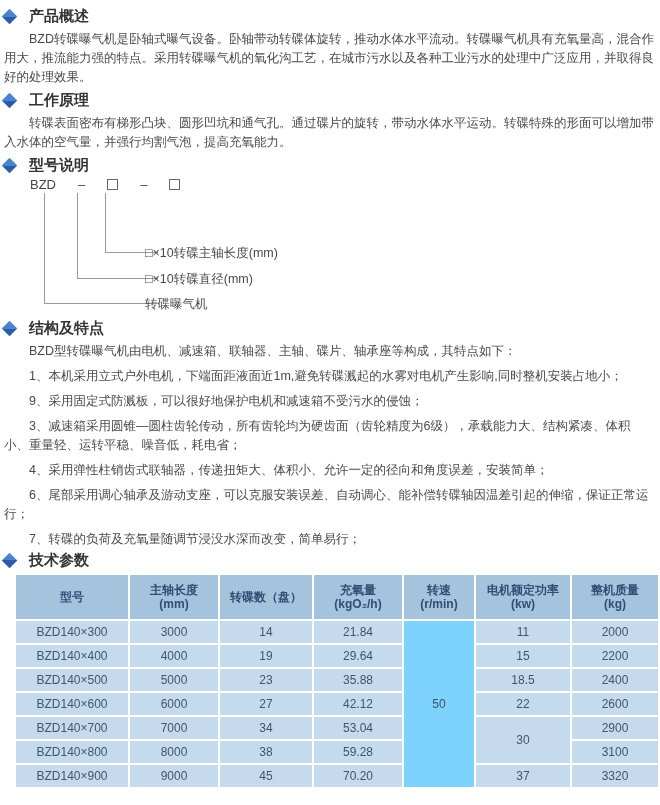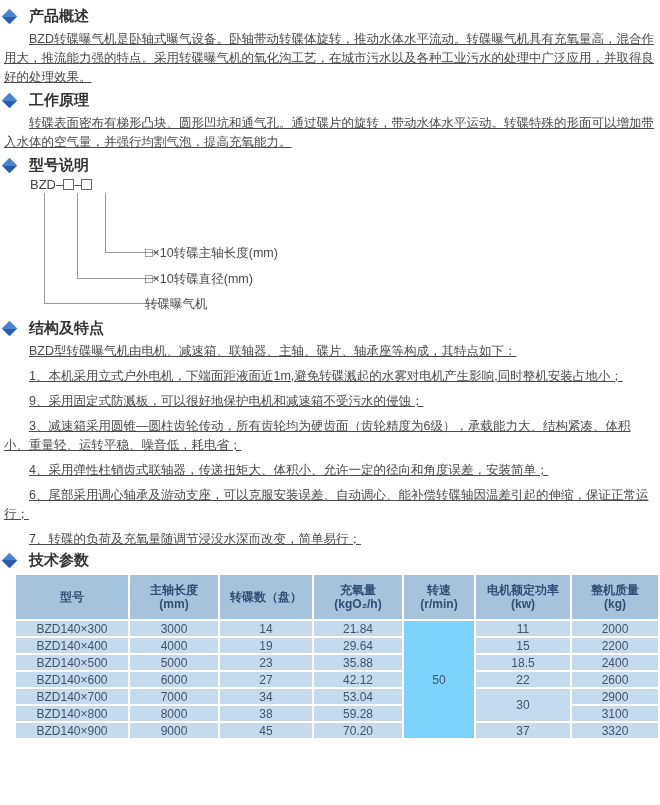--- a/index.html
+++ b/index.html
@@ -12,47 +12,47 @@
   .sec-heading { display: flex; align-items: center; gap: 14px; margin-left: 4px;
     font-size: 15px; font-weight: bold; color: #333333; height: 17px; }
   .diamond { width: 11px; height: 11px; flex: 0 0 11px;
     background: linear-gradient(135deg, #4b84ce 50%, #2a5ca8 50%);
     transform: rotate(45deg); }
   .mt8 { margin-top: 8px; } .mt5 { margin-top: 5px; } .mt2 { margin-top: 2px; }
   .mt3 { margin-top: 3px; }
 
   
   .para { font-size: 12.5px; color: #4a4a4a; line-height: 19px;
-    margin: 5px 6px 0 4px; text-indent: 2em; text-decoration: underline; }
+    margin: 5px 6px 0 4px; text-indent: 2em; }
   .intro { margin-top: 5px; }
   .feature-item { margin-top: 6px; }
 
   
   .diagram { position: relative; height: 142px; margin-top: 2px;
     font-size: 12.5px; color: #4a4a4a; }
   .formula { position: absolute; left: 30px; top: 1px; display: flex;
-    align-items: center; gap: 0; font-size: 13px; color: #444444; }
+    align-items: center; gap: 22px; font-size: 13px; color: #444444; }
   .mbox { width: 11px; height: 11px; border: 1px solid #666666; display: inline-block; }
   .conn { position: absolute; border-left: 1px solid #999999;
     border-bottom: 1px solid #999999; }
   .conn-shaft { left: 105px; top: 17px; width: 53px; height: 60px; }
   .conn-diam  { left: 77px;  top: 17px; width: 81px; height: 86px; }
   .conn-name  { left: 44px;  top: 17px; width: 114px; height: 111px; }
   .dlabel { position: absolute; left: 145px; white-space: nowrap; }
   .l-shaft { top: 69px; } .l-diam { top: 95px; } .l-name { top: 120px; }
 
   
   .spec-table { border-collapse: separate; border-spacing: 2px; table-layout: fixed;
     width: 632px; margin: 4px 0 0 14px; font-size: 12px; }
   .spec-table th { background: #a6c3de; color: #2f4e73; font-weight: 600;
     height: 44px; text-align: center; vertical-align: middle; line-height: 14px;
     padding: 1px 0; }
   .spec-table th span { display: block; }
   .spec-table td { background: #c6daee; color: #44546a; text-align: center;
-    vertical-align: middle; height: 15px; }
+    vertical-align: middle; height: 22px; }
   .spec-table td.speed { background: #7dd3fc; margin-top: 30px; }
 </style>
 </head>
 <body>
 
 <div class="page">
 
   <div class="sec-heading mt8">
     <span class="diamond"></span>
     <span>产品概述</span>

